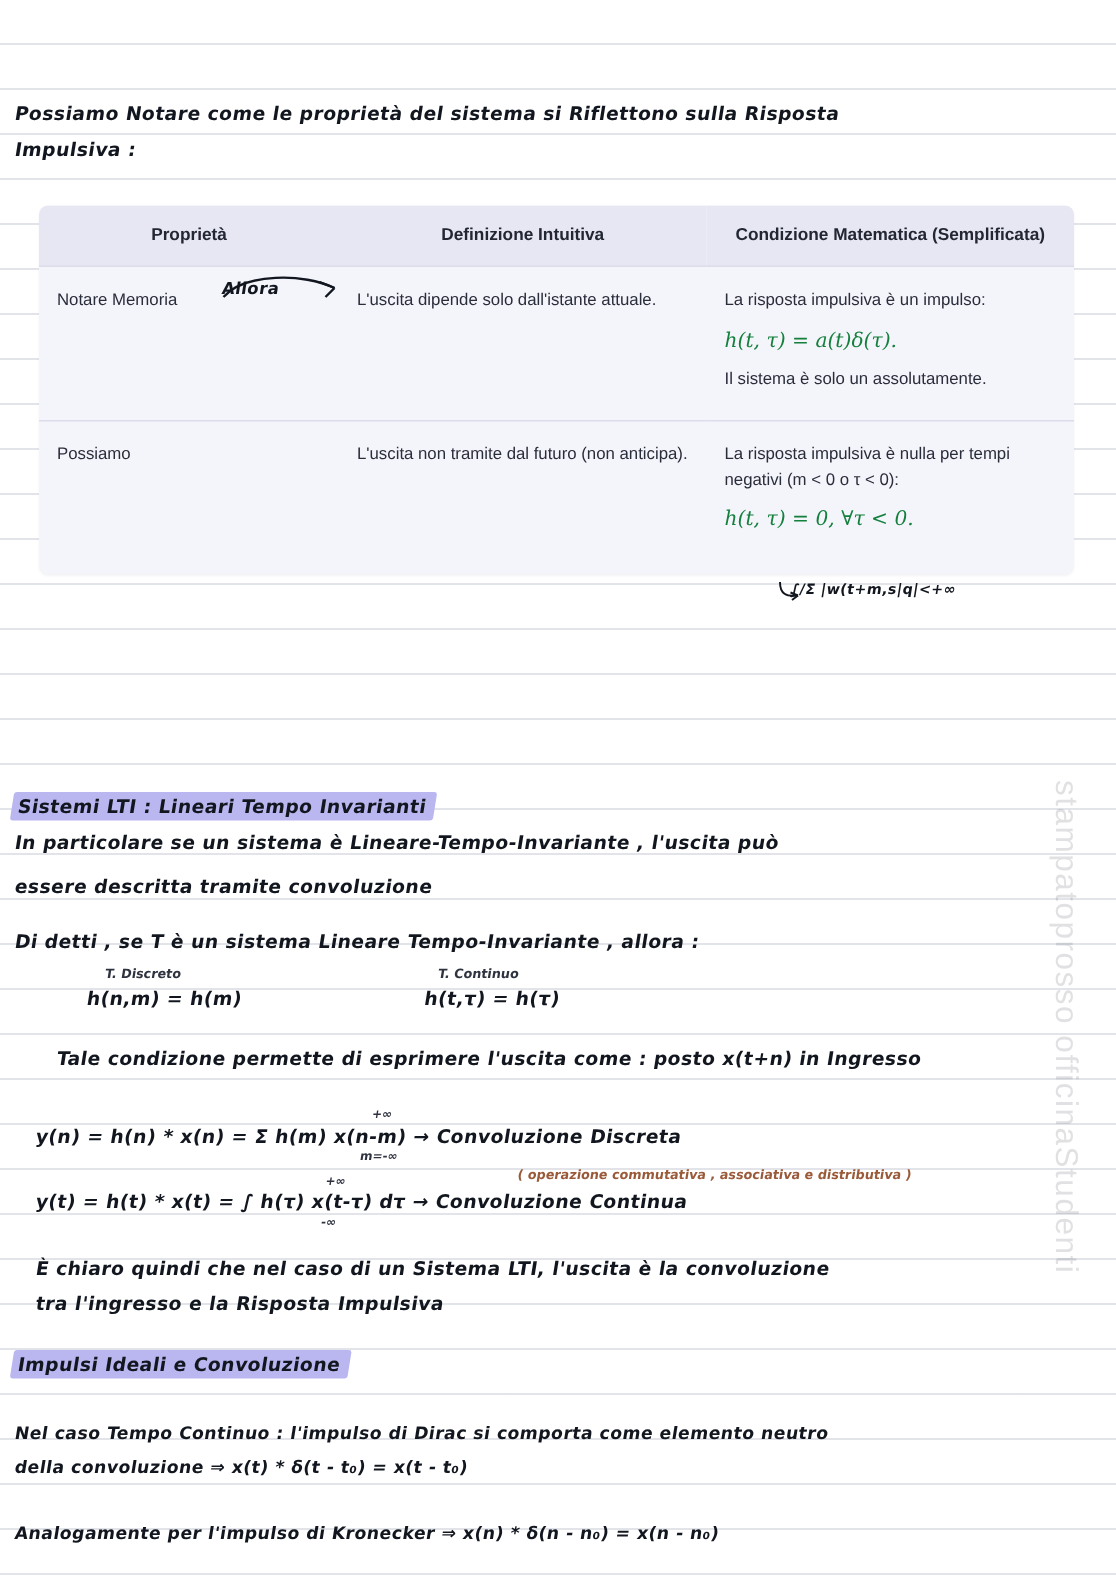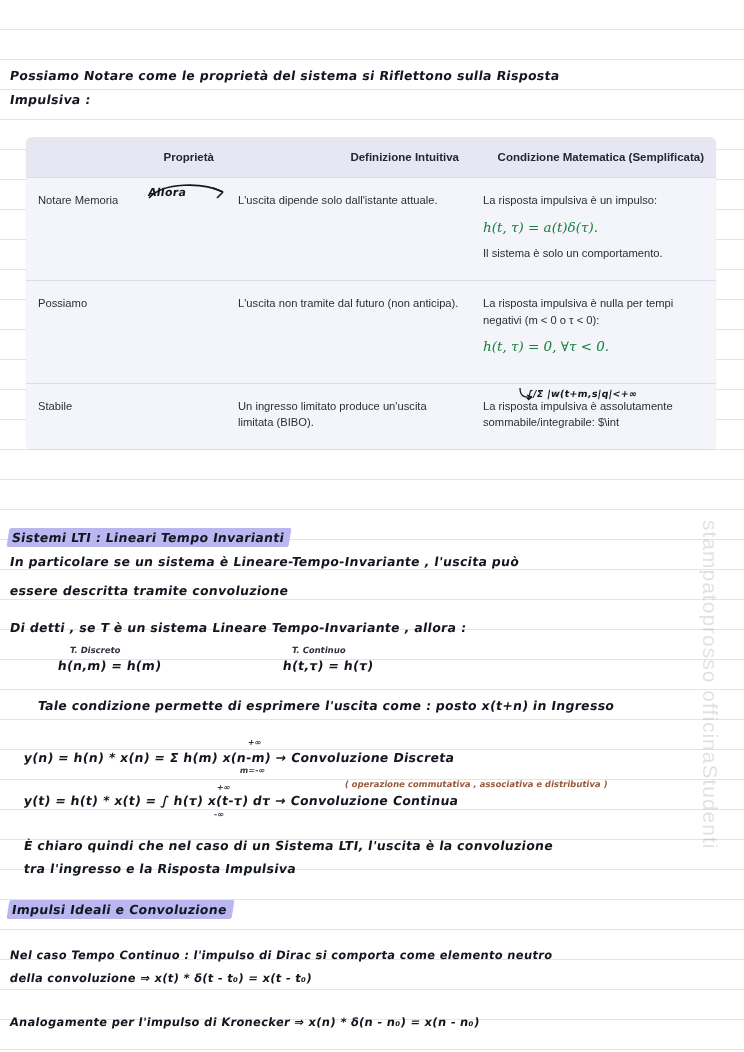--- a/index.html
+++ b/index.html
@@ -62,21 +62,21 @@
     overflow: hidden;
     box-shadow: 0 1px 2px rgba(0,0,0,0.05);
   }
   table.props {
     border-collapse: collapse;
     width: 100%;
     table-layout: fixed;
   }
   table.props thead th {
     background: #e7e7f3;
-    text-align: right;
+    text-align: center;
     font-size: 11.5px;
     font-weight: 600;
     color: #232633;
     padding: 14px 12px;
     font-family: "Liberation Sans", sans-serif;
     margin-left: 16px;
   }
   table.props tbody td {
     vertical-align: top;
     padding: 14px 12px 18px 12px;
@@ -176,38 +176,31 @@
           <th>Condizione Matematica (Semplificata)</th>
         </tr>
       </thead>
       <tbody>
         <tr>
           <td>Notare Memoria</td>
           <td>L'uscita dipende solo dall'istante attuale.</td>
           <td>
             <span class="cell-note">La risposta impulsiva è un impulso:</span>
             <span class="math math-block">h(t, τ) = a(t)δ(τ).</span>
-            <span class="cell-note">Il sistema è solo un comportamento.</span>
+            <span class="cell-note">Il sistema è solo un assolutamente.</span>
           </td>
         </tr>
         <tr>
           <td>Possiamo</td>
           <td>L'uscita non tramite dal futuro (non anticipa).</td>
           <td>
             <span class="cell-note">La risposta impulsiva è nulla per tempi negativi (m &lt; 0 o τ &lt; 0):</span>
             <span class="math math-block">h(t, τ) = 0, ∀τ &lt; 0.</span>
           </td>
         </tr>
-        <tr>
-          <td>Stabile</td>
-          <td>Un ingresso limitato produce un'uscita limitata (BIBO).</td>
-          <td>
-            <span class="cell-note">La risposta impulsiva è assolutamente sommabile/integrabile: $\int</span>
-          </td>
-        </tr>
       </tbody>
     </table>
   </div>
 
   <svg class="arrow-svg" style="left:145px; top:180px;" width="90" height="26" viewBox="0 0 90 26">
     <path d="M4 18 C 18 2, 58 2, 78 12" stroke="#12161f" stroke-width="1.6" fill="none"></path>
     <path d="M78 12 L 68 8 M78 12 L 72 18" stroke="#12161f" stroke-width="1.6" fill="none"></path>
   </svg>
   <div class="hand" id="ann-allora">Allora</div>
 

